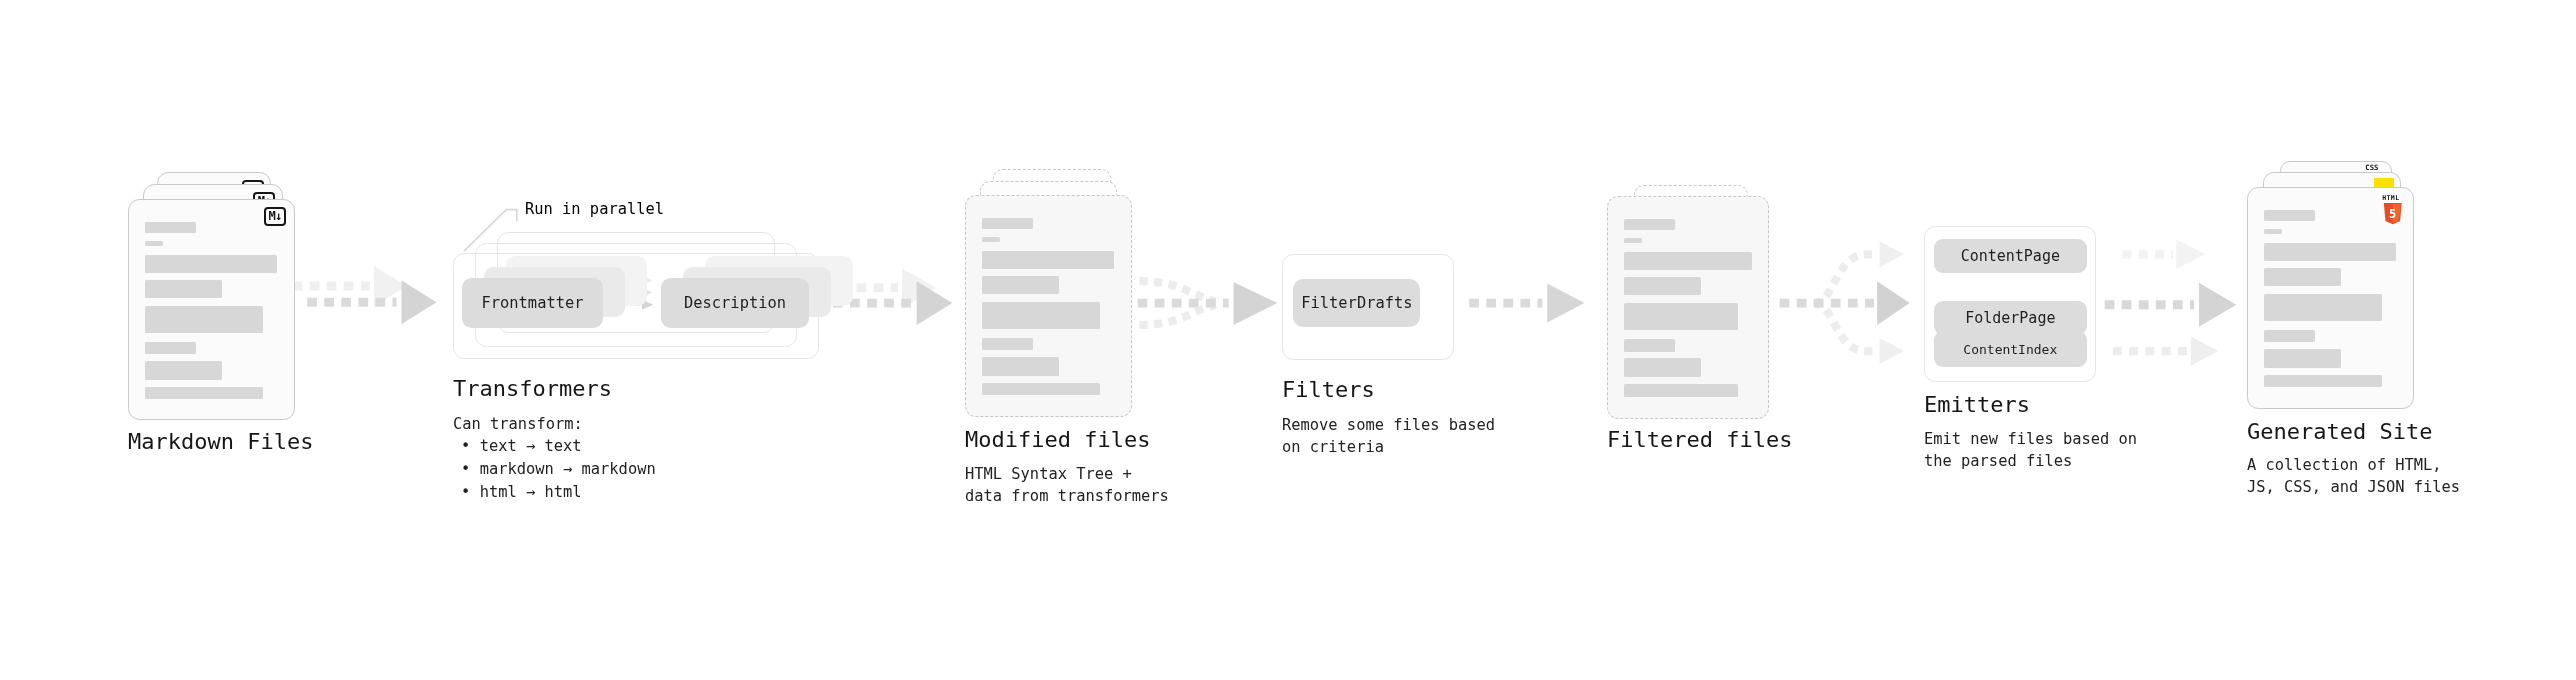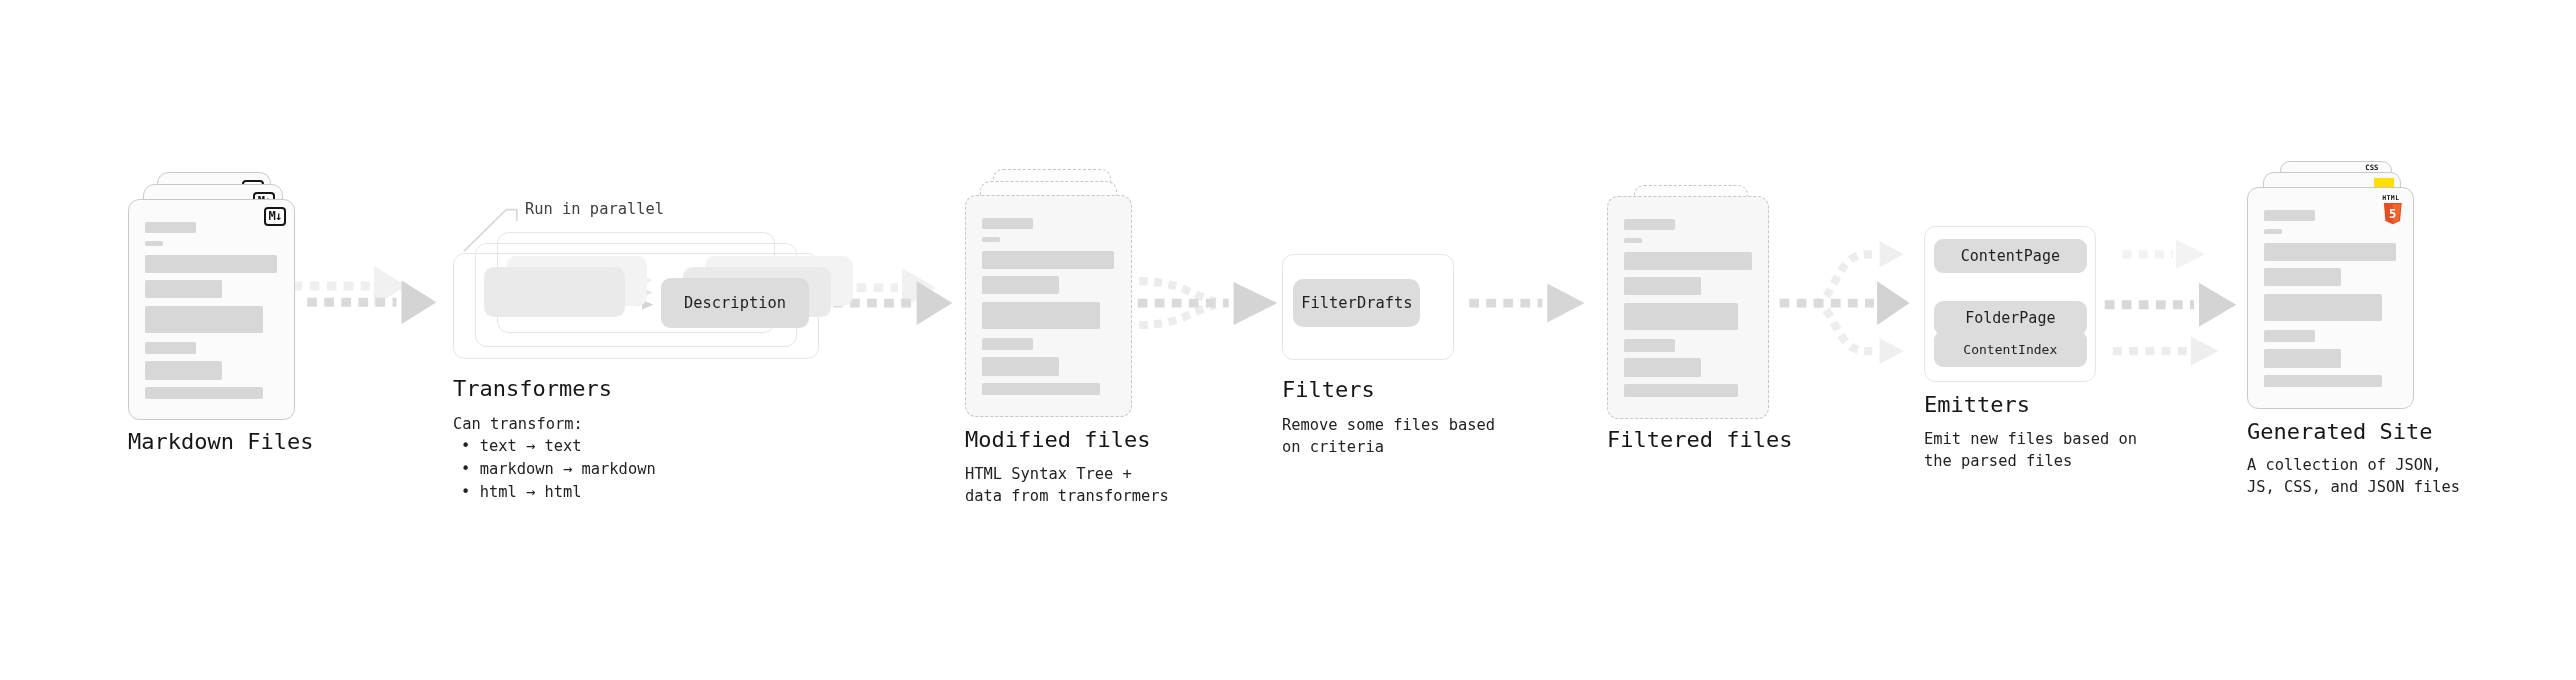--- a/index.html
+++ b/index.html
@@ -42,21 +42,21 @@
   .pill{position:absolute;background:#dcdcdc;border-radius:9.8px;display:flex;align-items:center;justify-content:center;
     font-size:15.4px;color:#1f1f1f;box-sizing:border-box;}
   .pill.ghost2{background:#eaeaea;}
   .pill.ghost3{background:#f3f3f3;}
 
   
   .heading{position:absolute;font-size:22px;color:#161616;white-space:nowrap;line-height:24.4px;}
   .subtext{position:absolute;font-size:15.4px;color:#222222;white-space:nowrap;line-height:22px;}
   .subtext .line{display:block;}
   .bullets{line-height:23px;}
-  .annotation{position:absolute;font-size:15.4px;color:#404040;white-space:nowrap;}
+  .annotation{position:absolute;font-size:15.4px;color:#000000;white-space:nowrap;}
 </style>
 </head>
 <body>
 
 <div class="canvas">
 
   <svg class="arrows-svg" width="2576" height="681" viewBox="0 0 3170 838">
 
     <g>
       <line x1="360" y1="352" x2="455" y2="352" stroke="#efefef" stroke-width="11" stroke-dasharray="12 9"></line>
@@ -141,20 +141,21 @@
     <div class="annotation" style="left:72px;top:3.3px;">Run in parallel</div>
 
     <div class="outline-box" style="left:44px;top:35px;width:278px;height:101px;"></div>
     <div class="outline-box" style="left:22px;top:46px;width:322px;height:104px;"></div>
     <div class="outline-box" style="left:0px;top:56px;width:366px;height:106px;"></div>
 
     <div class="pill ghost3" style="left:53px;top:59px;width:141px;height:50px;"></div>
     <div class="pill ghost3" style="left:252px;top:59px;width:148px;height:50px;"></div>
     <div class="pill ghost2" style="left:31px;top:70px;width:141px;height:50px;"></div>
     <div class="pill ghost2" style="left:230px;top:70px;width:148px;height:50px;"></div>
+    <div class="pill" style="left:9px;top:81px;width:141px;height:50px;">Frontmatter</div>
     <div class="pill" style="left:208px;top:81px;width:148px;height:50px;">Description</div>
 
     <div class="heading" style="left:0;top:180px;">Transformers</div>
     <div class="subtext" style="left:0;top:216px;">Can transform:</div>
     <div class="subtext bullets" style="left:8.1px;top:238px;">
       <span class="line">• text → text</span>
       <span class="line">• markdown → markdown</span>
       <span class="line">• html → html</span>
     </div>
   </div>
@@ -239,19 +240,19 @@
       <div class="bar b2"></div>
       <div class="bar b3"></div>
       <div class="bar b4"></div>
       <div class="bar b5"></div>
       <div class="bar b6"></div>
       <div class="bar b7"></div>
       <div class="bar b8"></div>
     </div>
     <div class="heading" style="left:0;top:259px;">Generated Site</div>
     <div class="subtext" style="left:0;top:293px;">
-      <span class="line">A collection of JSON,</span>
+      <span class="line">A collection of HTML,</span>
       <span class="line">JS, CSS, and JSON files</span>
     </div>
   </div>
 
 </div>
 
 
 </body></html>

